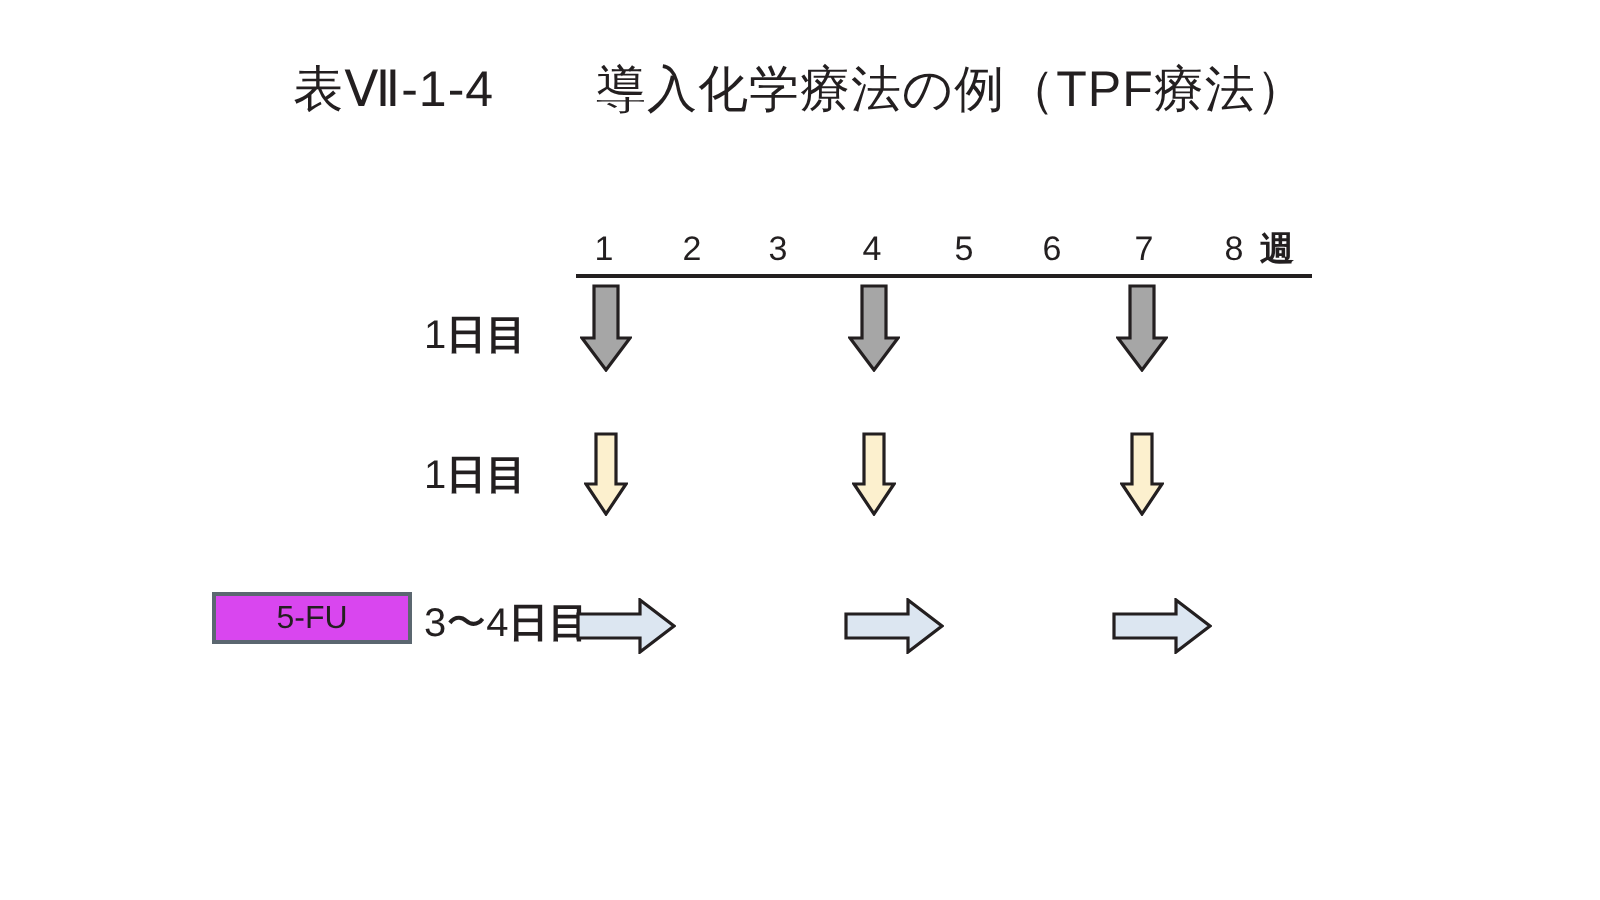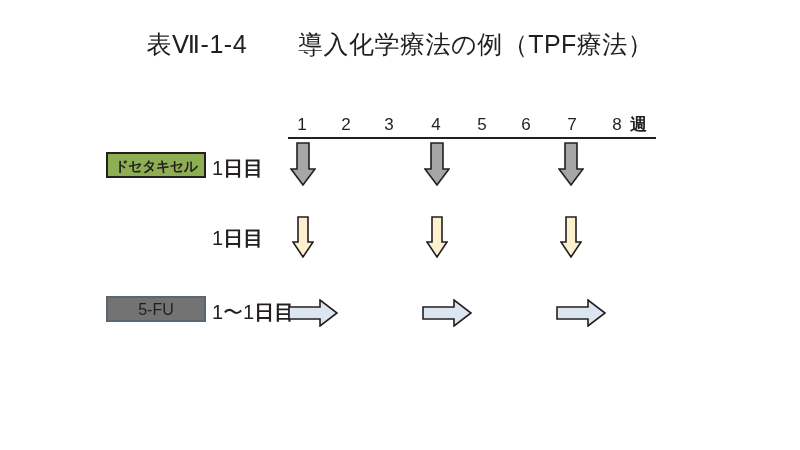--- a/index.html
+++ b/index.html
@@ -113,21 +113,21 @@
     font-weight: bold;
     color: #231f20;
     letter-spacing: -0.5px;
   }
 
   .drug-box.row-fu {
     left: 106px;
     top: 296px;
     width: 100px;
     height: 26px;
-    background: #737373;
+    background: #d946ef;
     border: 2px solid #5b6770;
     padding-top: 4px;
   }
   .drug-box.row-fu .drug-label {
     font-size: 16px;
     font-weight: normal;
     color: #231f20;
   }
 
   
@@ -165,23 +165,20 @@
     <span class="week-tick" style="left:58px;">2</span>
     <span class="week-tick" style="left:101px;">3</span>
     <span class="week-tick" style="left:148px;">4</span>
     <span class="week-tick" style="left:194px;">5</span>
     <span class="week-tick" style="left:238px;">6</span>
     <span class="week-tick" style="left:284px;">7</span>
     <span class="week-tick" style="left:329px;">8</span>
   </div>
   <span class="week-unit">週</span>
 
-  <div class="drug-box row-docetaxel">
-    <span class="drug-label">ドセタキセル</span>
-  </div>
   <div class="day-text day-docetaxel">
     <span class="num">1</span><span class="unit">日目</span>
   </div>
 
   <div class="arrow" style="left:290px; top:142px;">
     <svg width="26" height="44" viewBox="0 0 26 44">
       <polygon points="7,1 19,1 19,27 25,27 13,43 1,27 7,27" fill="#a6a6a6" stroke="#231f20" stroke-width="1.6" stroke-linejoin="miter"></polygon>
     </svg>
   </div>
   <div class="arrow" style="left:424px; top:142px;">
@@ -212,21 +209,21 @@
   <div class="arrow" style="left:560px; top:216px;">
     <svg width="22" height="42" viewBox="0 0 22 42">
       <polygon points="6,1 16,1 16,26 21,26 11,41 1,26 6,26" fill="#fcf0ce" stroke="#231f20" stroke-width="1.6" stroke-linejoin="miter"></polygon>
     </svg>
   </div>
 
   <div class="drug-box row-fu">
     <span class="drug-label">5-FU</span>
   </div>
   <div class="day-text day-fu">
-    <span class="num">1〜1</span><span class="unit">日目</span>
+    <span class="num">3〜4</span><span class="unit">日目</span>
   </div>
 
   <div class="arrow" style="left:288px; top:299px;">
     <svg width="50" height="28" viewBox="0 0 50 28">
       <polygon points="1,8 32,8 32,1 49,14 32,27 32,20 1,20" fill="#dce6f1" stroke="#231f20" stroke-width="1.6" stroke-linejoin="miter"></polygon>
     </svg>
   </div>
   <div class="arrow" style="left:422px; top:299px;">
     <svg width="50" height="28" viewBox="0 0 50 28">
       <polygon points="1,8 32,8 32,1 49,14 32,27 32,20 1,20" fill="#dce6f1" stroke="#231f20" stroke-width="1.6" stroke-linejoin="miter"></polygon>

